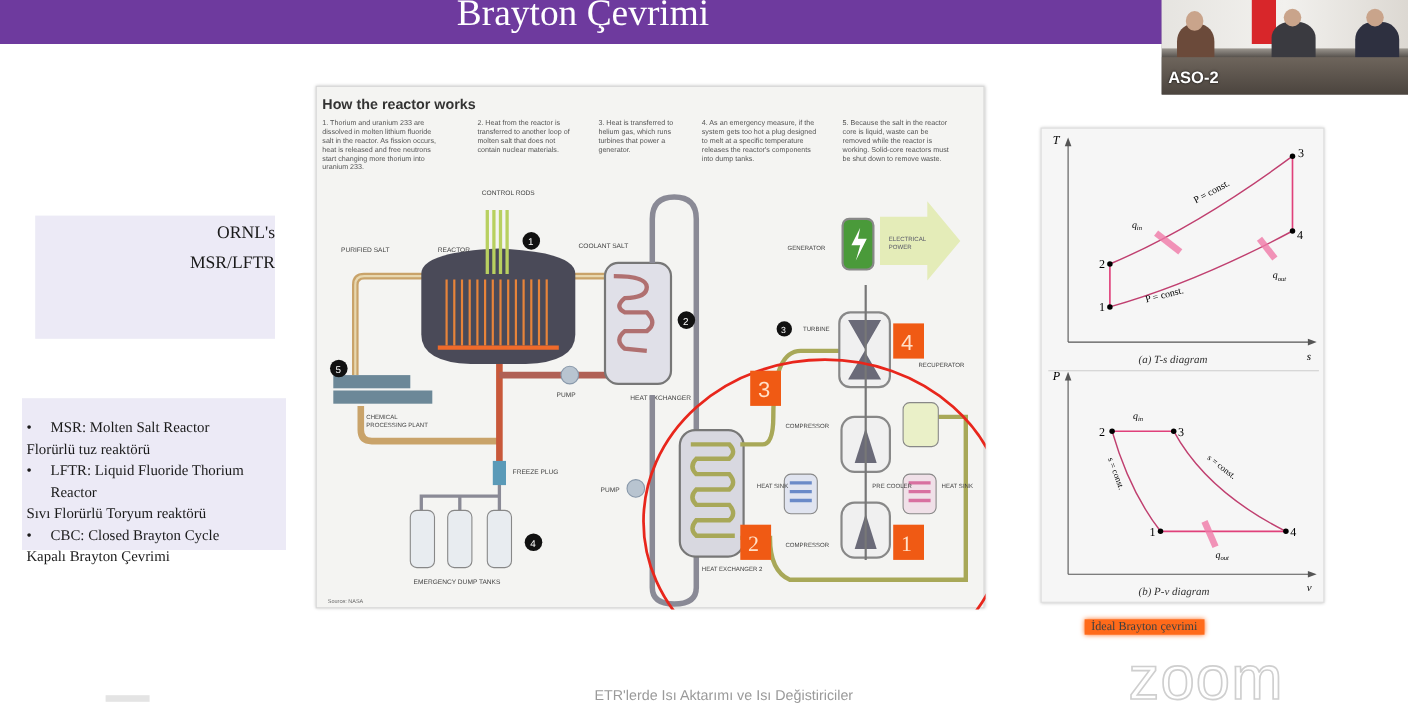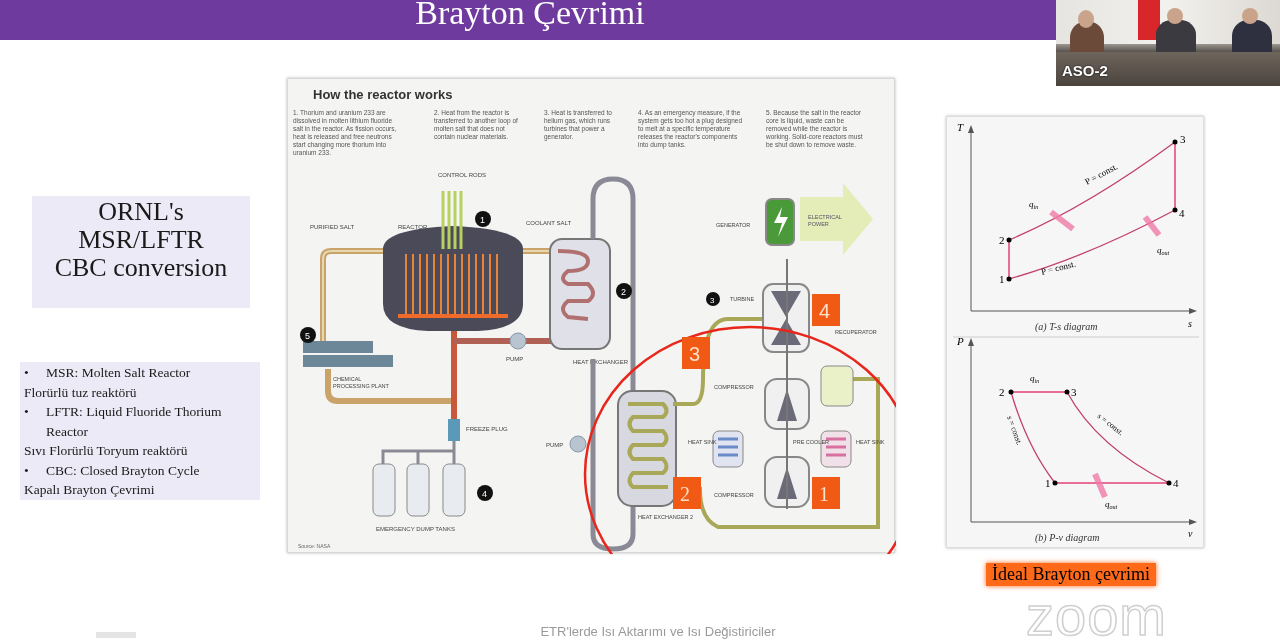--- a/index.html
+++ b/index.html
@@ -13,33 +13,33 @@
   .video-tile { position: absolute; left: 1056px; top: 0; width: 224px; height: 86px; overflow: hidden;
     background: linear-gradient(180deg, #d8d6d2 0%, #c9c4bc 45%, #5a5550 60%, #3a3632 100%); }
   .video-tile .wall { position:absolute; left:0; top:0; width:224px; height:44px; background: linear-gradient(90deg,#e6e4e0,#f2f1ee,#dcd8d2); }
   .video-tile .flag { position:absolute; left:82px; top:0; width:22px; height:40px; background:#d8262a; }
   .video-tile .person { position:absolute; border-radius: 40% 40% 10% 10%; background:#3a3a40; }
   .video-tile .head { position:absolute; border-radius:50%; background:#c9a48b; }
   .video-tile .table { position:absolute; left:0; top:52px; width:224px; height:34px; background: linear-gradient(180deg,#6e655c,#4b443e); }
   .video-tile .label { position:absolute; left:6px; top:62px; color:#fff; font-family:"Liberation Sans", sans-serif; font-weight:bold; font-size:15px; text-shadow:0 0 2px #000; }
 
   .panel-box { position:absolute; background:#eceaf6; }
-  .ornl-box { left:32px; top:196px; width:218px; height:112px; text-align:center; font-size:26px; line-height:28px; color:#1a1a1a; padding-top:2px; }
-  .bullets-box { left:20px; top:362px; width:240px; height:138px; font-size:13.5px; line-height:19.5px; color:#1a1a1a; padding:1px 4px; }
+  .ornl-box { left:32px; top:196px; width:218px; height:112px; text-align:right; font-size:16px; line-height:28px; color:#1a1a1a; padding-top:2px; }
+  .bullets-box { left:20px; top:362px; width:240px; height:138px; font-size:13.5px; line-height:19.5px; color:#1a1a1a; padding:17px 4px; }
   .bullets-box .b { padding-left:0; }
   .bullets-box .b .dot { display:inline-block; width:22px; }
   .bullets-box .ind { padding-left:22px; }
 
   .reactor-figure { position:absolute; left:287px; top:78px; width:608px; height:475px; background:#f4f4f2; border:1px solid #d8d8d8; box-shadow: 0 0 3px #bbb; }
-  .reactor-figure .rf-title { position:absolute; left:5px; top:8px; font-family:"Liberation Sans", sans-serif; font-weight:bold; font-size:13px; color:#333;margin-left:20px; }
+  .reactor-figure .rf-title { position:absolute; left:5px; top:8px; font-family:"Liberation Sans", sans-serif; font-weight:bold; font-size:13px; color:#333; }
   .reactor-figure .step { position:absolute; top:30px; font-family:"Liberation Sans", sans-serif; font-size:6.5px; line-height:8px; color:#555; width:110px; }
 
   .cycle-figure { position:absolute; left:946px; top:116px; width:258px; height:432px; background:#f6f6f6; border:1px solid #ddd; box-shadow:0 0 3px #bbb; }
 
-  .caption-ideal { position:absolute; left:986px; top:563px; background:#ff6a1a; color:#000000; font-size:18px; padding:1px 6px; box-shadow:0 0 5px #ff6a1a; }
+  .caption-ideal { position:absolute; left:986px; top:563px; background:#ff6a1a; color:#404040; font-size:11px; padding:1px 6px; box-shadow:0 0 5px #ff6a1a; }
   .zoom-wm { position:absolute; left:1026px; top:588px; font-family:"Liberation Sans", sans-serif; font-size:56px; color:transparent; -webkit-text-stroke: 1.5px #cfcfcf; letter-spacing:1px; line-height:56px; }
   .footer { position:absolute; left:0; width:1280px; top:624px; text-align:center; font-family:"Liberation Sans", sans-serif; font-size:13px; color:#9a9a9a;padding-left:36px; }
   .footer-left { position:absolute; left:96px; top:632px; width:40px; height:6px; background:#e4e4e4; }
 </style>
 </head>
 <body>
 
 <div class="title-bar">
   <div class="title">Brayton Çevrimi</div>
 </div>
@@ -53,21 +53,20 @@
   <div class="head" style="left:111px;top:8px;width:16px;height:16px"></div>
   <div class="person" style="left:176px;top:20px;width:40px;height:40px;background:#2e3040"></div>
   <div class="head" style="left:186px;top:8px;width:16px;height:16px"></div>
   <div class="table"></div>
   <div class="label">ASO-2</div>
 </div>
 
 <div class="panel-box ornl-box">
   <div>ORNL's</div>
   <div>MSR/LFTR</div>
-  <div>CBC conversion</div>
 </div>
 
 <div class="panel-box bullets-box">
   <div class="b"><span class="dot">•</span><span>MSR: Molten Salt Reactor</span></div>
   <div>Florürlü tuz reaktörü</div>
   <div class="b"><span class="dot">•</span><span>LFTR: Liquid Fluoride Thorium</span></div>
   <div class="ind">Reactor</div>
   <div>Sıvı Florürlü Toryum reaktörü</div>
   <div class="b"><span class="dot">•</span><span>CBC: Closed Brayton Cycle</span></div>
   <div>Kapalı Brayton Çevrimi</div>

